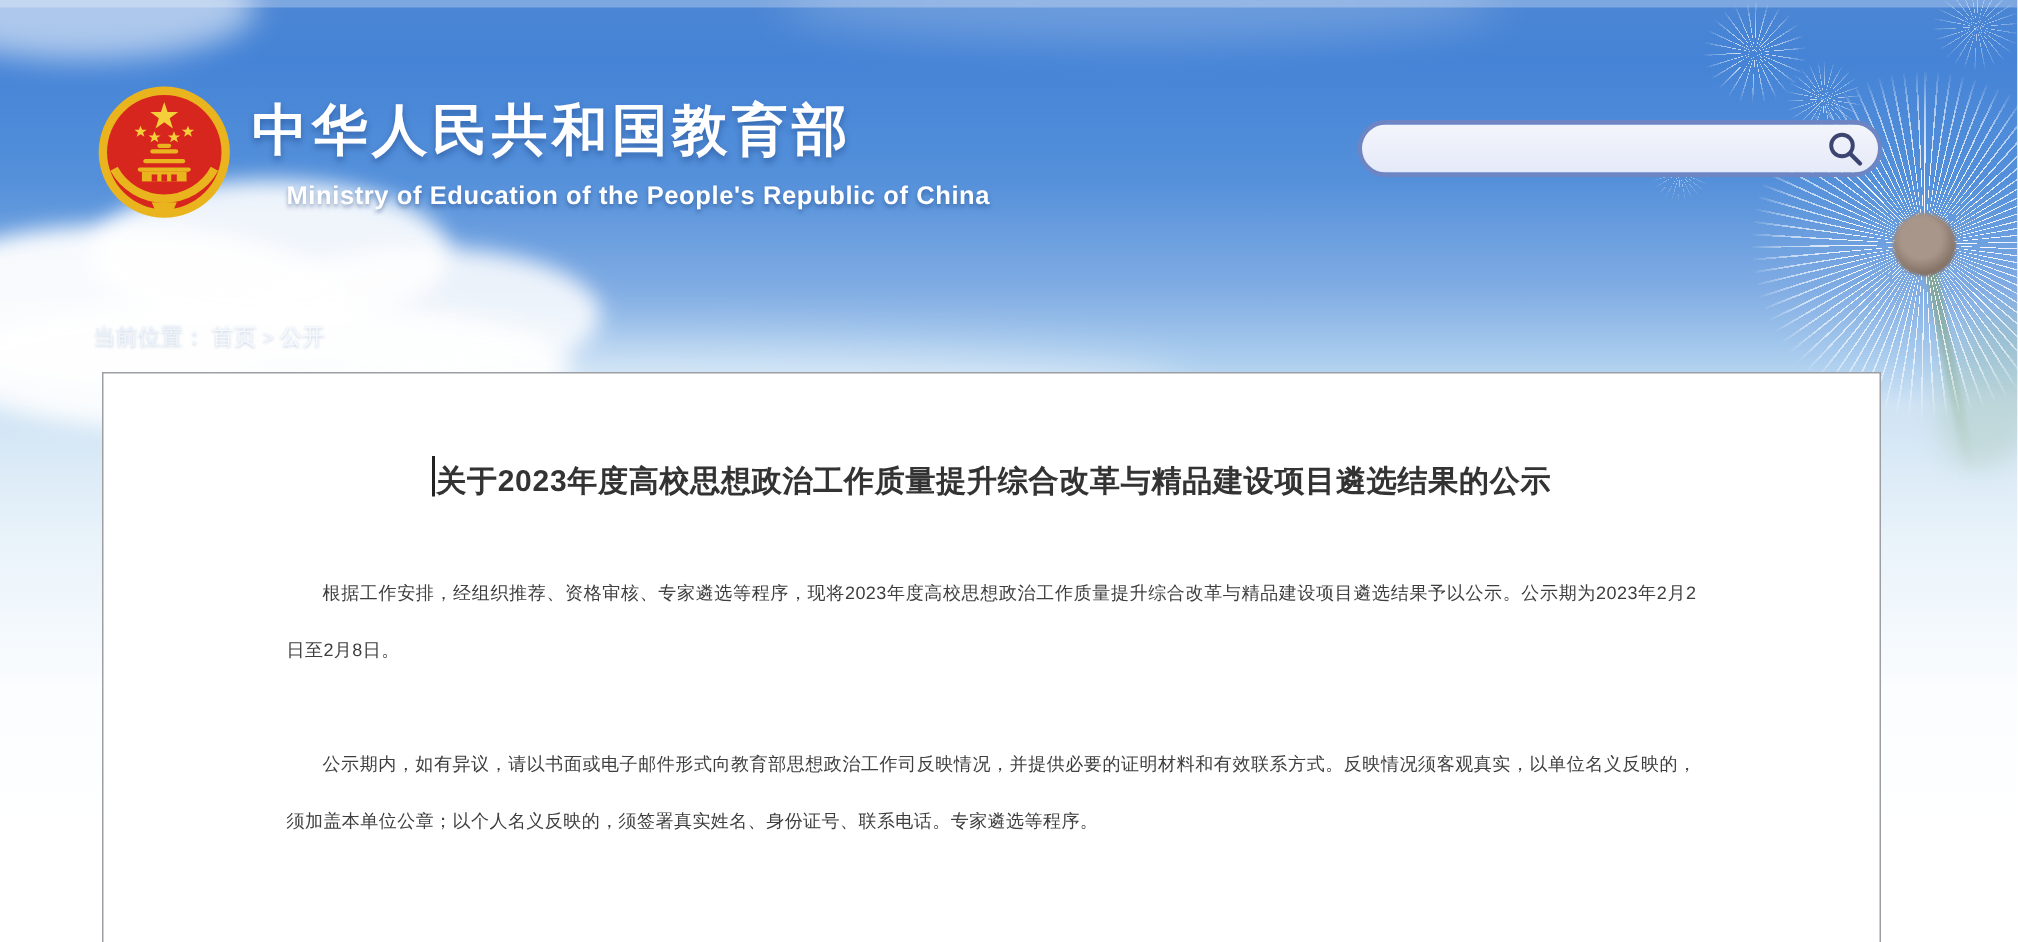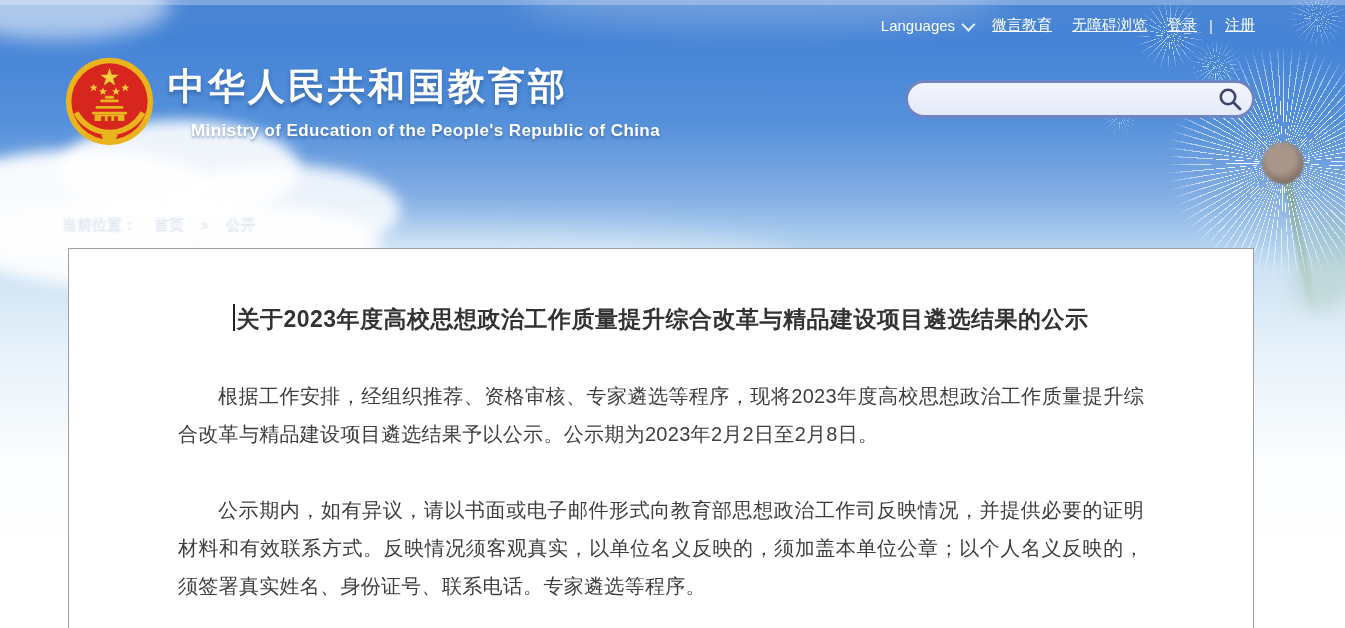--- a/index.html
+++ b/index.html
@@ -73,33 +73,33 @@
     border:3px solid #6e85c3;border-radius:20px;
     background:linear-gradient(180deg,#f3f5fc,#e5eaf8);
     display:flex;align-items:center;padding:0 8px 0 16px;}
   .search input{flex:1;border:none;outline:none;background:transparent;height:28px;
     font-size:15px;color:#333;}
   .search .btn{width:28px;height:28px;border:none;background:transparent;cursor:pointer;
     display:flex;align-items:center;justify-content:center;padding:0;}
 
   
   .breadcrumb{position:absolute;left:62px;top:215px;font-size:15px;color:#eef5fc;
-    display:flex;align-items:center;gap:17px;text-shadow:0 1px 2px rgba(40,80,140,.3);}
+    display:flex;align-items:center;gap:4px;text-shadow:0 1px 2px rgba(40,80,140,.3);}
   .breadcrumb a{color:#f4f9ff;text-decoration:none;cursor:pointer;}
   .breadcrumb .bsep{font-size:13px;opacity:.85;}
 
   
   .content-box{position:absolute;left:68px;top:248px;width:1186px;height:420px;
     box-sizing:border-box;background:#fff;border:1px solid #9b9fa3;
     padding:0 104px;}
-  .article-title{margin:55px 0 0 0;text-align:center;font-size:23px;font-weight:bold;
+  .article-title{margin:55px 0 0 0;text-align:center;font-size:20px;font-weight:bold;
     color:#333;letter-spacing:.5px;}
   .caret{display:inline-block;width:2px;height:27px;background:#222;
     vertical-align:-4px;margin-right:1px;}
-  .para{margin:5px;font-size:20px;line-height:38px;color:#3e3e3e;
+  .para{margin:18px;font-size:12px;line-height:38px;color:#3e3e3e;
     text-indent:2em;text-align:justify;letter-spacing:.3px;}
   .para.p1{margin-top:42px;}
   .para.p2{margin-top:38px;}
 </style>
 </head>
 <body>
 
 <div class="page">
   <div class="top-strip"></div>
 
@@ -113,31 +113,20 @@
 
   <div class="dand-stem"></div>
   <div class="dand-leaf"></div>
   <div class="dand-head"></div>
   <div class="dand-core"></div>
   <div class="seed s1"></div>
   <div class="seed s2"></div>
   <div class="seed s3"></div>
   <div class="seed s4"></div>
 
-  <nav class="topnav">
-    <span class="lang">
-      <span>Languages</span>
-      <span class="chev"></span>
-    </span>
-    <a>微言教育</a>
-    <a>无障碍浏览</a>
-    <a>登录</a>
-    <span class="sep">|</span>
-    <a>注册</a>
-  </nav>
 
   <svg class="emblem" viewBox="0 0 100 112">
     <path d="M22,72 Q50,112 78,72 L78,60 Q50,84 22,60 Z" fill="#c21f17"></path>
     <circle cx="50" cy="50" r="47" fill="#e9b41d"></circle>
     <circle cx="50" cy="50" r="41" fill="#d7261d"></circle>
     <path d="M14,62 A41,41 0 0 0 86,62" fill="none" stroke="#e9b41d" stroke-width="6"></path>
     <polygon fill="#f5cf3a" points="50,14 52.4,21.2 60,21.2 53.9,25.7 56.2,33 50,28.5 43.8,33 46.1,25.7 40,21.2 47.6,21.2"></polygon>
     <polygon fill="#f5cf3a" points="33,31 34.2,34 37.4,34 34.8,35.9 35.8,39 33,37.1 30.2,39 31.2,35.9 28.6,34 31.8,34"></polygon>
     <polygon fill="#f5cf3a" points="43,35 44.2,38 47.4,38 44.8,39.9 45.8,43 43,41.1 40.2,43 41.2,39.9 38.6,38 41.8,38"></polygon>
     <polygon fill="#f5cf3a" points="57,35 58.2,38 61.4,38 58.8,39.9 59.8,43 57,41.1 54.2,43 55.2,39.9 52.6,38 55.8,38"></polygon>

